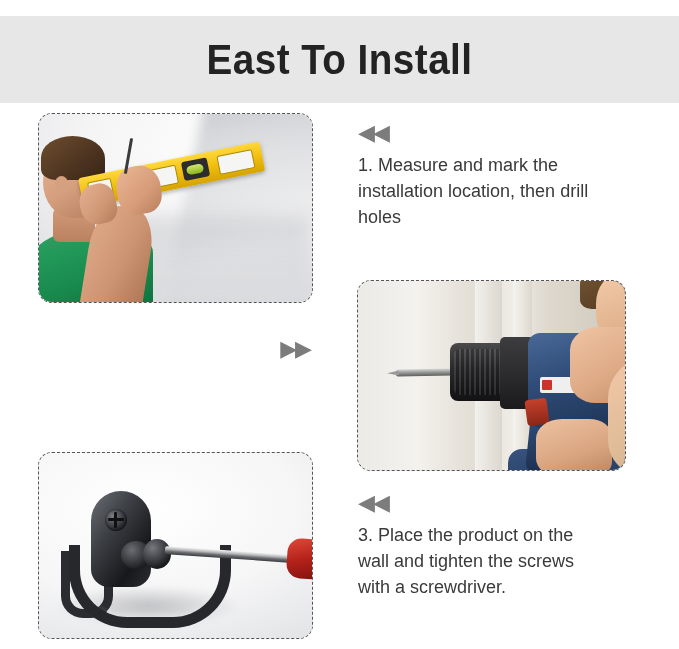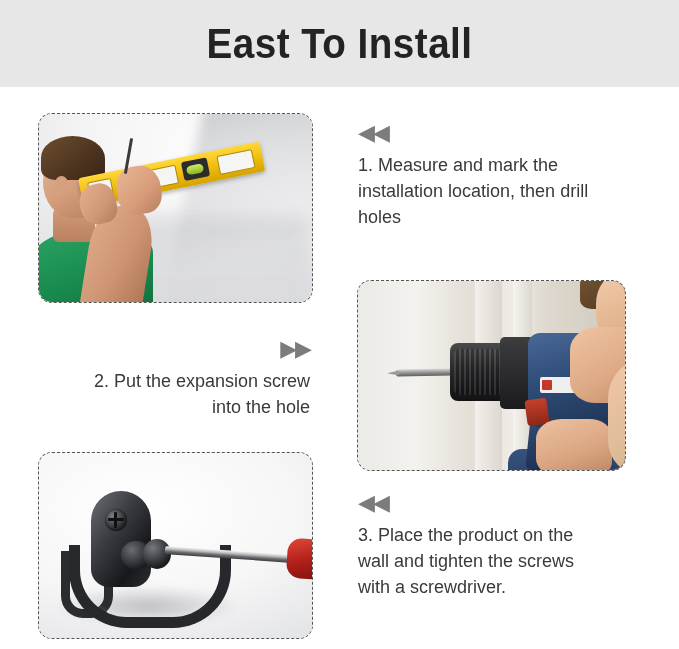--- a/index.html
+++ b/index.html
@@ -12,21 +12,21 @@
     height: 649px;
     position: relative;
     overflow: hidden;
     font-family: "Liberation Sans", sans-serif;
     -webkit-font-smoothing: antialiased;
   }
 
   
   .header-band {
     position: absolute;
-    left: 0; top: 0;
+    left: 0; top: 16px;
     width: 679px;
     height: 87px;
     background: #e7e7e7;
   }
   .page-title {
     position: absolute;
     left: 0; top: 0;
     width: 679px;
     height: 87px;
     display: flex;
@@ -461,22 +461,20 @@
 
 <div class="step" id="step-1">
   <span class="arrows">◀◀</span>
   <span class="body">1. Measure and mark the
      installation location, then drill
      holes</span>
 </div>
 
 <div class="step" id="step-2">
   <span class="arrows">▶▶</span>
-  <span class="body">2. Put the expansion screw
-into the hole</span>
 </div>
 
 <div class="photo" id="photo-drill">
   <div class="scene">
     <div class="p2-wall"></div>
     <div class="p2-stripe s1"></div>
     <div class="p2-stripe s2"></div>
     <div class="p2-hair"></div>
     <div class="p2-face"></div>
     <div class="p2-torso"></div>

